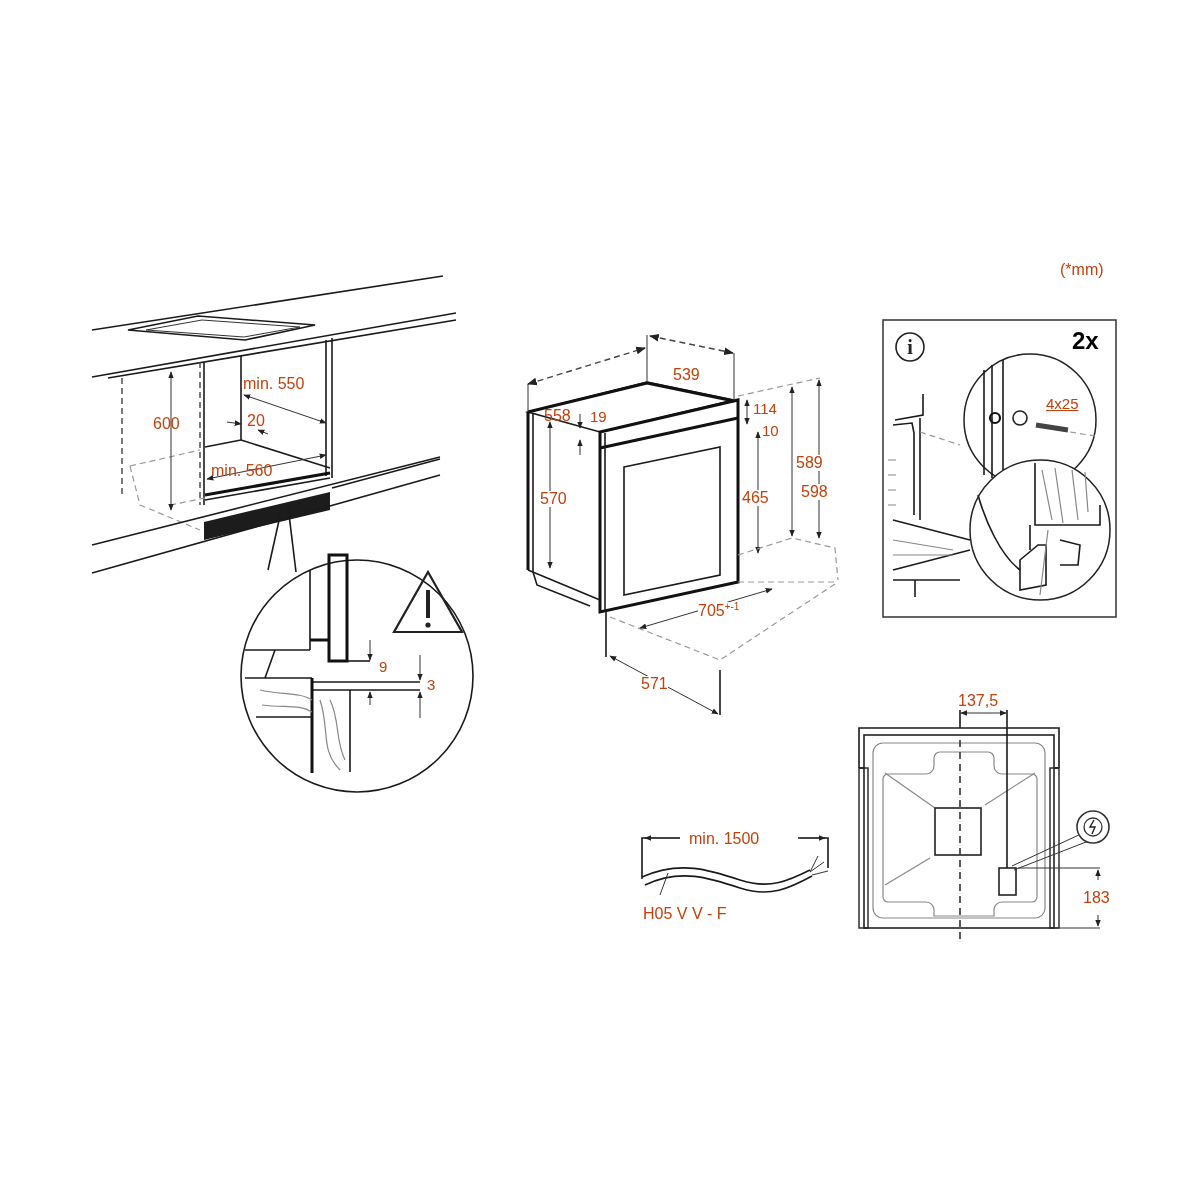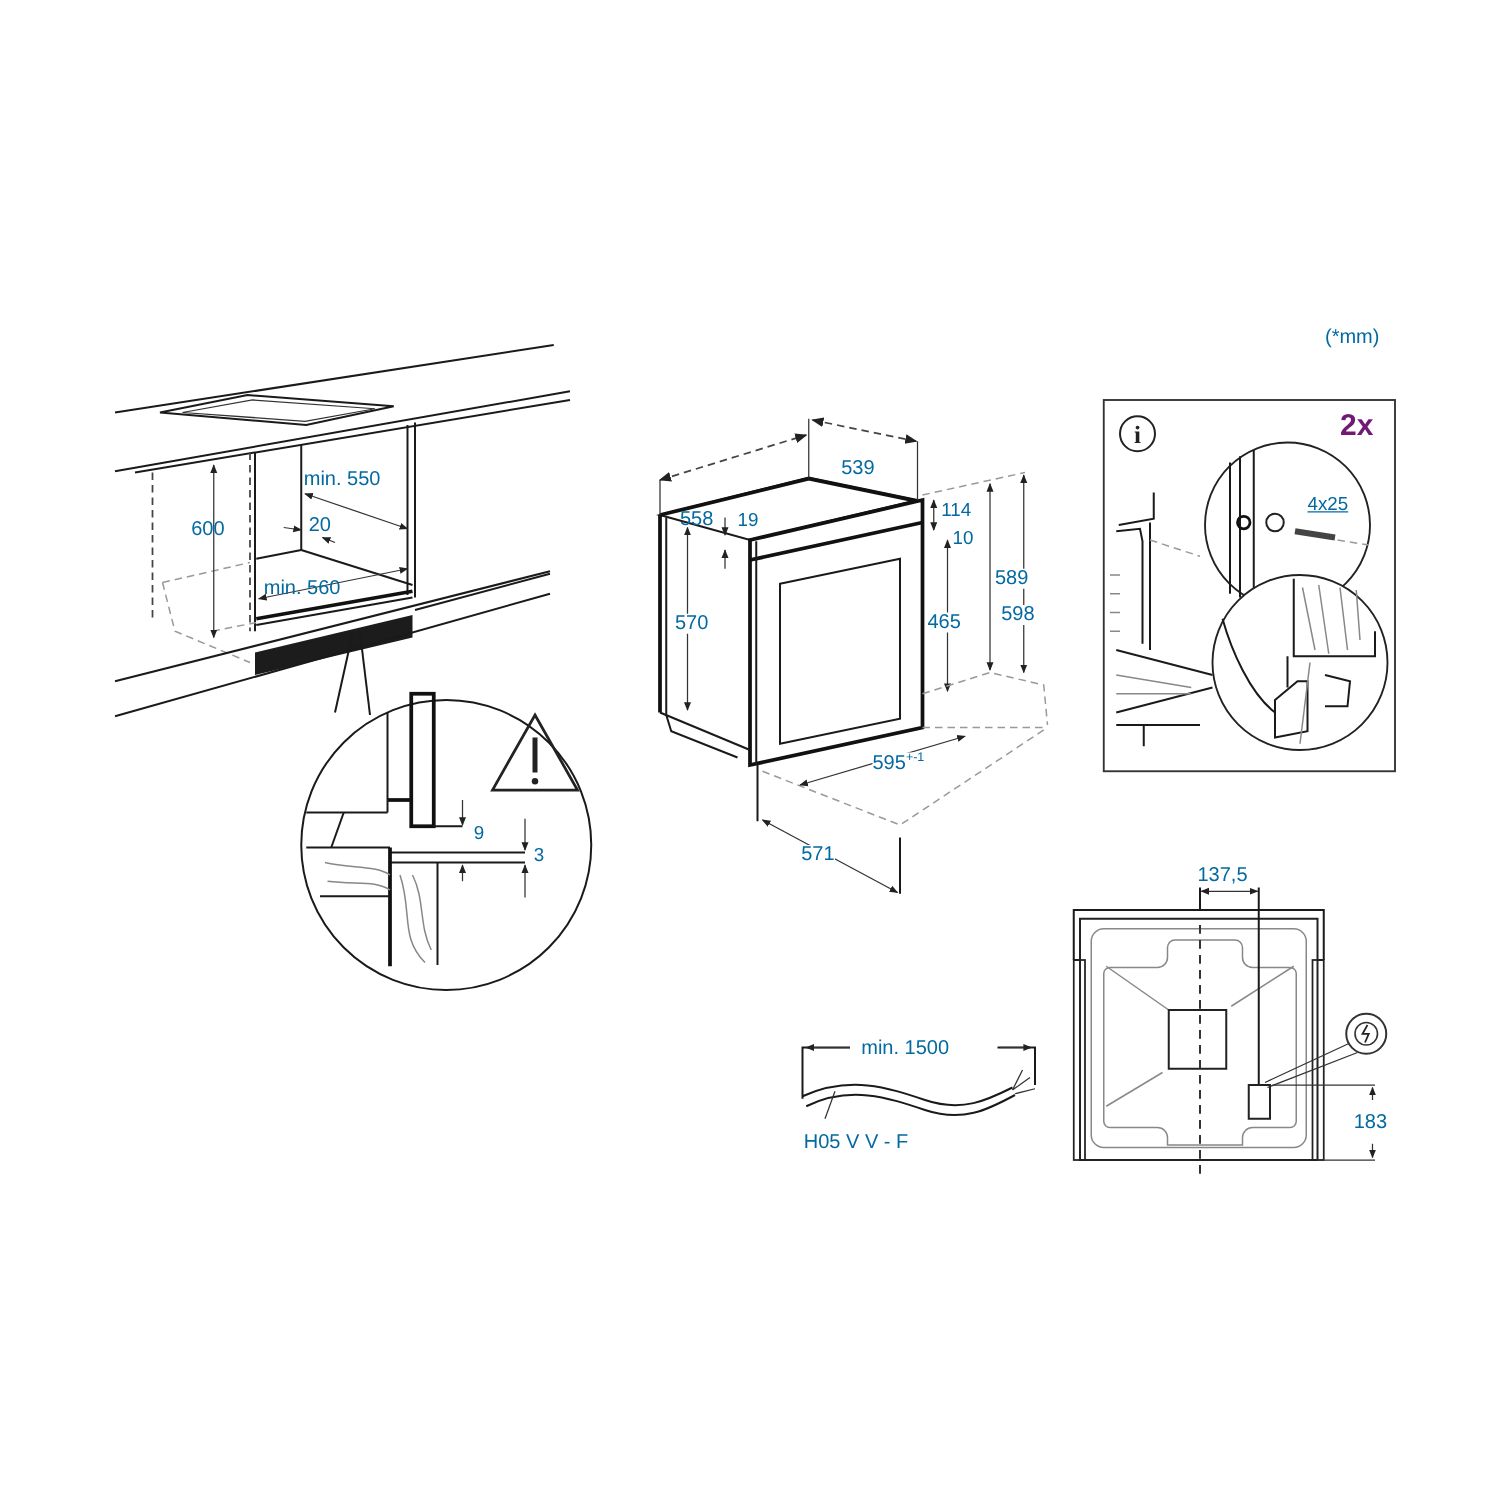--- a/index.html
+++ b/index.html
@@ -4,23 +4,23 @@
 <style>
   html, body { margin:0; padding:0; background:#ffffff; }
   body { width:1200px; height:1200px; position:relative; overflow:hidden; font-family:"Liberation Sans", sans-serif; }
   svg { position:absolute; left:0; top:0; }
   .ln { stroke:#1a1a1a; fill:none; stroke-width:1.6; }
   .thk { stroke:#111; fill:none; stroke-width:3; }
   .thin { stroke:#333; fill:none; stroke-width:1; }
   .gray { stroke:#888; fill:none; stroke-width:1.2; }
   .dash { stroke:#444; fill:none; stroke-width:1.4; stroke-dasharray:6 4; }
   .dashg { stroke:#999; fill:none; stroke-width:1.2; stroke-dasharray:6 4; }
-  .lbl { position:absolute; color:#0369a1; font-size:15px; white-space:nowrap; line-height:1; }
+  .lbl { position:absolute; color:#c2410c; font-size:15px; white-space:nowrap; line-height:1; }
   .lbl-lg { font-size:16px; }
-  .lbl-b { font-weight:bold; font-size:24px; color:#701a75; }
+  .lbl-b { font-weight:bold; font-size:24px; color:#000000; }
   sup { font-size:10px; }
 </style>
 </head>
 <body>
 
 <svg width="1200" height="1200" viewBox="0 0 1200 1200">
   <defs>
     <marker id="ar" viewBox="0 0 10 10" refX="9" refY="5" markerWidth="7" markerHeight="7" orient="auto-start-reverse">
       <path d="M0,1 L10,5 L0,9 z" fill="#222"></path>
     </marker>
@@ -231,21 +231,21 @@
 
 <div class="lbl lbl-lg" style="left:544px;top:364px;margin-top:44px;">558</div>
 <div class="lbl lbl-lg" style="left:673px;top:339px;margin-top:28px;">539</div>
 <div class="lbl" style="left:590px;top:409px;text-align:center;">19</div>
 <div class="lbl" style="left:753px;top:401px;">114</div>
 <div class="lbl" style="left:762px;top:423px;">10</div>
 <div class="lbl lbl-lg" style="left:540px;top:491px;background:#fff;">570</div>
 <div class="lbl lbl-lg" style="left:742px;top:490px;background:#fff;">465</div>
 <div class="lbl lbl-lg" style="left:775px;top:455px;background:#fff;margin-left:21px;">589</div>
 <div class="lbl lbl-lg" style="left:801px;top:484px;background:#fff;">598</div>
-<div class="lbl lbl-lg" style="left:698px;top:602px;background:#fff;"><span>595</span><sup>+-1</sup></div>
+<div class="lbl lbl-lg" style="left:698px;top:602px;background:#fff;"><span>705</span><sup>+-1</sup></div>
 <div class="lbl lbl-lg" style="left:641px;top:676px;background:#fff;">571</div>
 
 <div class="lbl lbl-b" style="left:1072px;top:329px;">2x</div>
 <div class="lbl" style="left:1046px;top:396px;text-decoration:underline;">4x25</div>
 
 <div class="lbl lbl-lg" style="left:689px;top:831px;">min. 1500</div>
 <div class="lbl lbl-lg" style="left:643px;top:906px;">H05 V V - F</div>
 
 <div class="lbl lbl-lg" style="left:958px;top:693px;">137,5</div>
 <div class="lbl lbl-lg" style="left:1083px;top:890px;background:#fff;">183</div>

